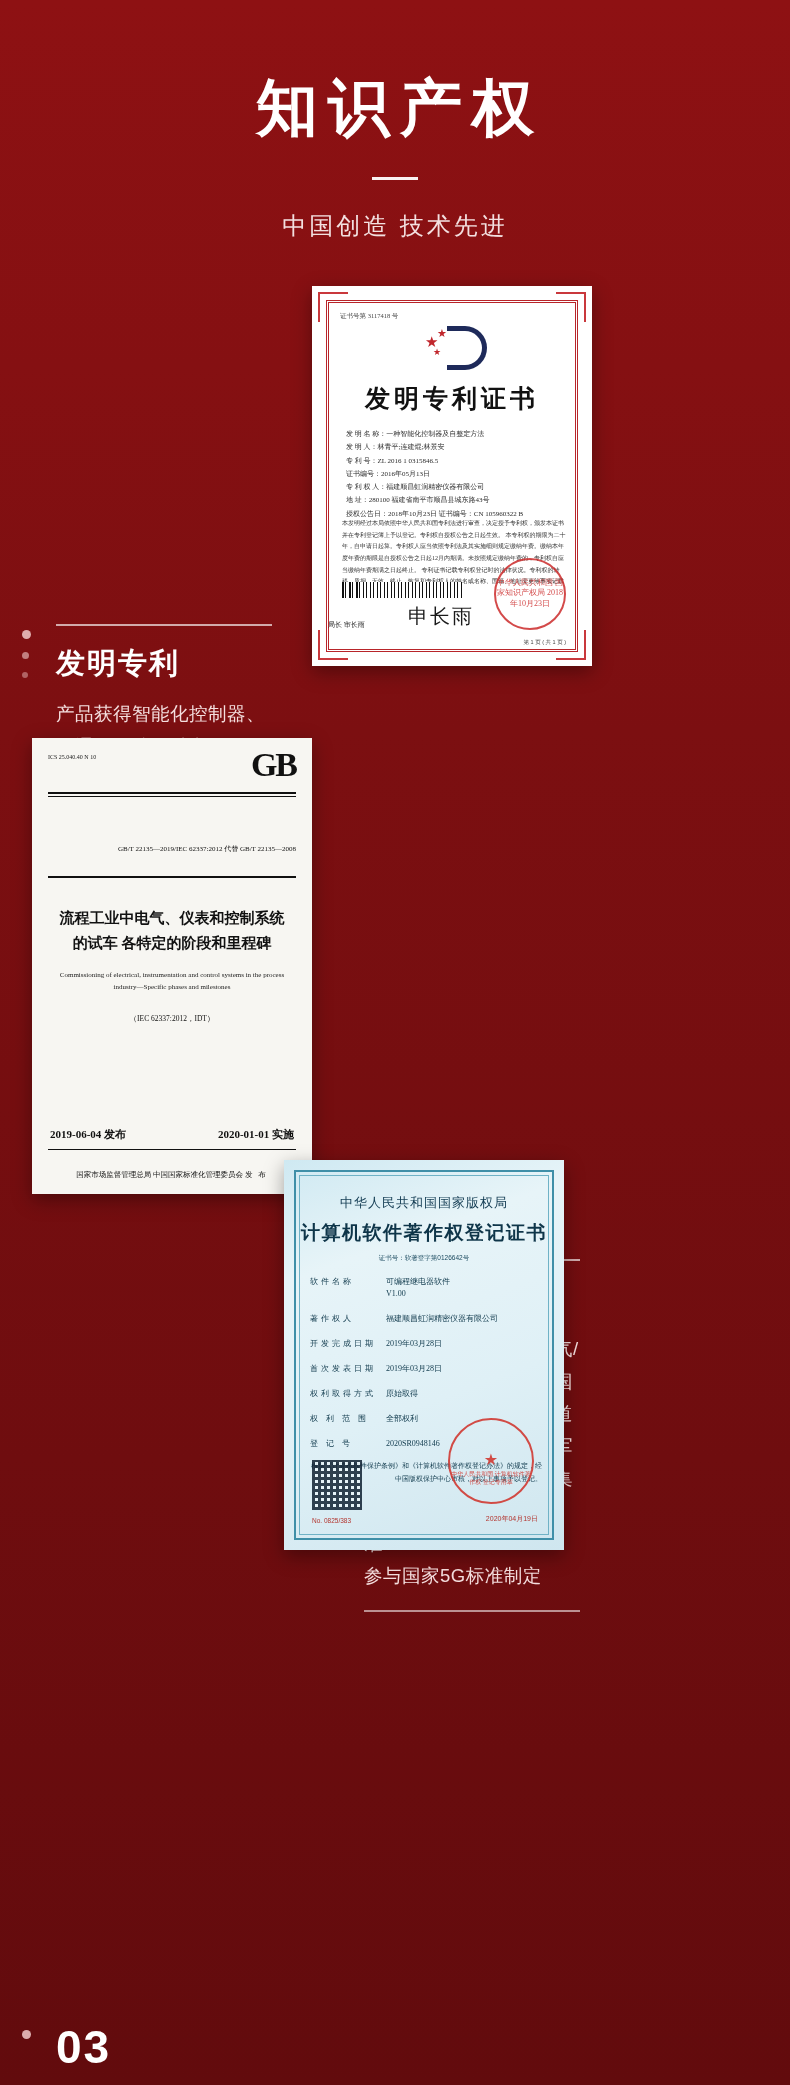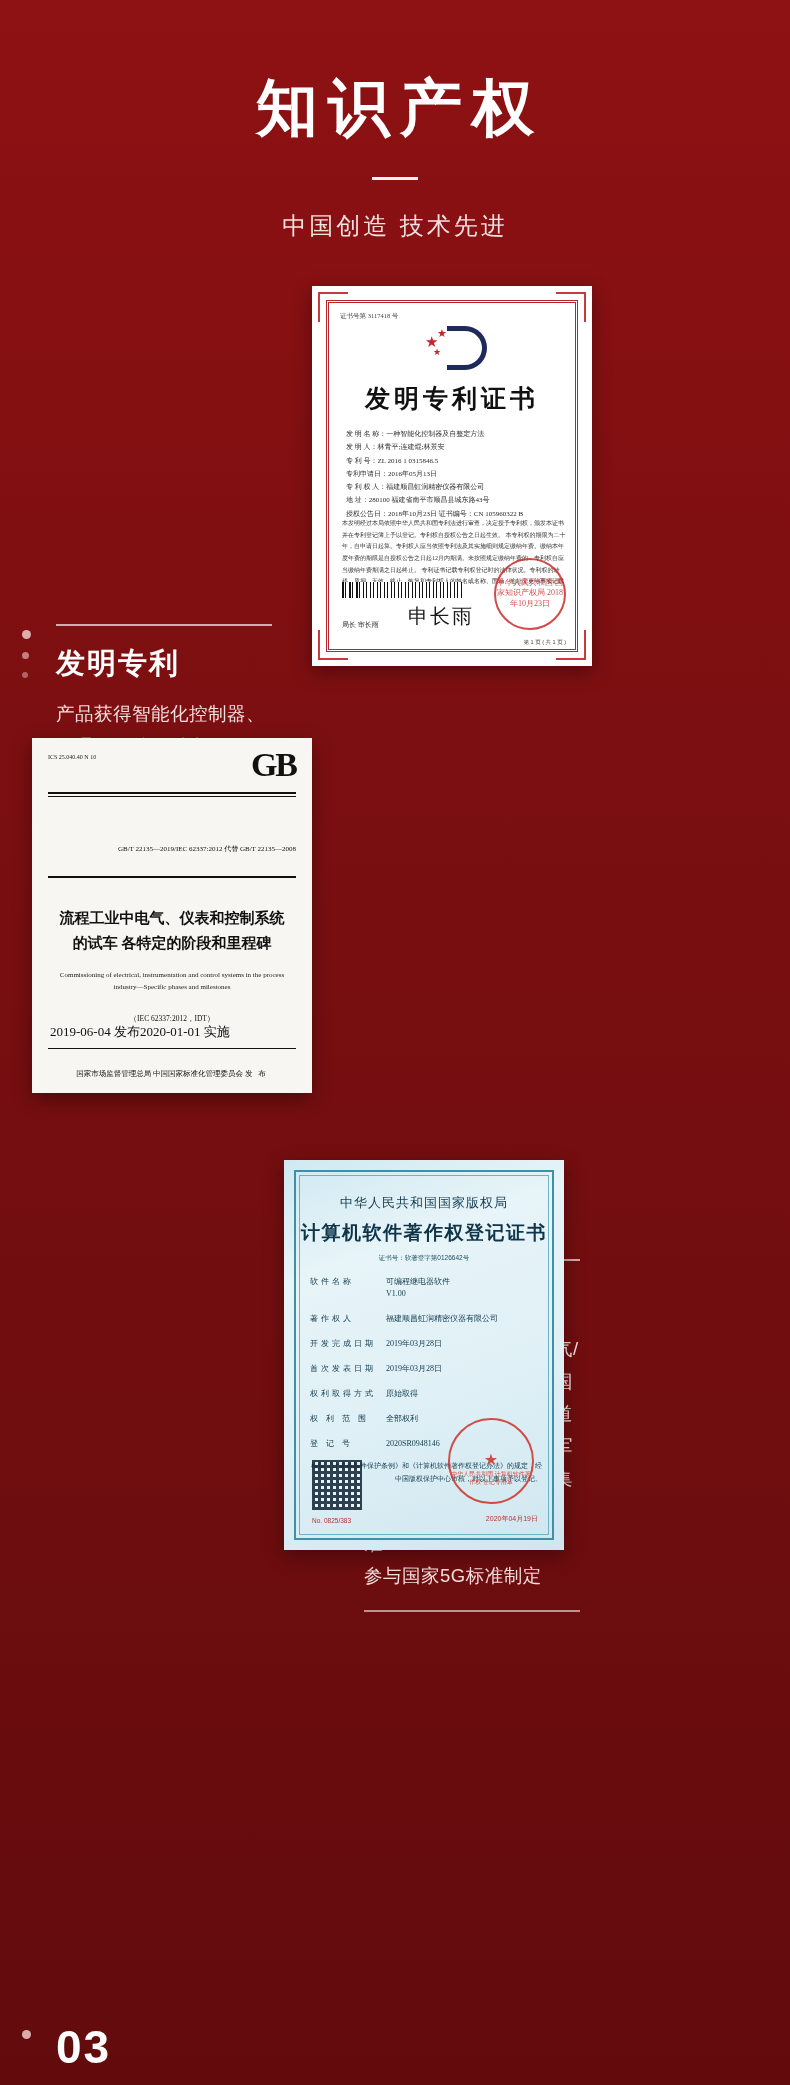--- a/index.html
+++ b/index.html
@@ -151,21 +151,21 @@
     position: absolute; top: 232px; left: 30px; right: 26px;
     font-size: 6px; color: #333; line-height: 1.95;
     font-family: "Liberation Serif", serif;
   }
   .c1-barcode {
     position: absolute; bottom: 68px; left: 30px;
     width: 120px; height: 16px;
     background: repeating-linear-gradient(90deg,#111 0 1.5px,#fff 1.5px 3px,#111 3px 4px,#fff 4px 7px);
   }
   .c1-foot {
-    position: absolute; bottom: 34px; left: 30px;
+    position: absolute; bottom: 34px; left: 16px;
     font-size: 7px; color: #222; line-height: 1.9;
     font-family: "Liberation Serif", serif;
     margin-top: 30px;
   }
   .c1-sign {
     position: absolute; bottom: 36px; left: 96px;
     font-size: 20px; color: #1a1a1a;
     font-family: "Liberation Serif", serif;
     letter-spacing: 2px;
   }
@@ -180,21 +180,21 @@
     transform: translateY(-50%);
     text-align: center; font-size: 8px; line-height: 1.3;
     font-family: "Liberation Serif", serif;
   }
   .c1-pageno {
     position: absolute; bottom: 20px; right: 26px;
     font-size: 5.5px; color: #444;
   }
 
   
-  .cert2 { width: 280px; height: 355px; background: #f7f6f2; padding-left: 32px; }
+  .cert2 { width: 280px; height: 456px; background: #f7f6f2; padding-left: 32px; }
   .c2-topleft {
     position: absolute; top: 14px; left: 16px;
     font-size: 6px; color: #222; line-height: 1.7;
     font-family: "Liberation Serif", serif;
   }
   .c2-gb {
     position: absolute; top: 8px; right: 16px;
     font-size: 34px; font-weight: bold; color: #111;
     font-family: "Liberation Serif", serif; letter-spacing: -2px;
   }
@@ -221,22 +221,22 @@
     position: absolute; top: 232px; left: 26px; right: 26px;
     text-align: center; font-family: "Liberation Serif", serif;
     font-size: 7px; color: #222; line-height: 1.7;
   }
   .c2-iec {
     position: absolute; top: 276px; left: 0; right: 0; text-align: center;
     font-size: 7.5px; color: #111; font-family: "Liberation Serif", serif;
   }
   .c2-dates {
     position: absolute; bottom: 52px; left: 18px; right: 18px;
-    display: flex; justify-content: flex-start;
-    font-size: 13px; color: #111; font-family: "Liberation Serif", serif;
+    display: flex; justify-content: space-between;
+    font-size: 11px; color: #111; font-family: "Liberation Serif", serif; font-weight: bold;
   }
   .c2-rule.r4 { bottom: 44px; height: 1.5px; }
   .c2-issuer {
     position: absolute; bottom: 12px; left: 0; right: 0; text-align: center;
     font-size: 7.5px; color: #111; line-height: 1.7;
     font-family: "Liberation Serif", serif;
   }
   .c2-issuer .pub { display: inline-block; letter-spacing: 2px; }
 
   
@@ -322,21 +322,21 @@
         <div class="d"></div>
         <div class="star">★</div>
         <div class="star star2">★</div>
         <div class="star star3">★</div>
       </div>
       <div class="c1-title">发明专利证书</div>
       <div class="c1-lines">
         <div class="c1-line">发 明 名 称：一种智能化控制器及自整定方法</div>
         <div class="c1-line">发 明 人：林青平;连建焜;林景安</div>
         <div class="c1-line">专 利 号：ZL 2016 1 0315846.5</div>
-        <div class="c1-line">专利申请日：2016年05月13日</div>
+        <div class="c1-line">证书编号：2016年05月13日</div>
         <div class="c1-line">专 利 权 人：福建顺昌虹润精密仪器有限公司</div>
         <div class="c1-line">地        址：280100 福建省南平市顺昌县城东路43号</div>
         <div class="c1-line">授权公告日：2018年10月23日    证书编号：CN 105960322 B</div>
       </div>
       <div class="c1-para">本发明经过本局依照中华人民共和国专利法进行审查，决定授予专利权，颁发本证书并在专利登记簿上予以登记。专利权自授权公告之日起生效。
 本专利权的期限为二十年，自申请日起算。专利权人应当依照专利法及其实施细则规定缴纳年费。缴纳本年度年费的期限是自授权公告之日起12月内期满。未按照规定缴纳年费的，专利权自应当缴纳年费期满之日起终止。
 专利证书记载专利权登记时的法律状况。专利权的转移、质押、无效、终止、恢复和专利权人的姓名或名称、国籍、地址变更等事项记载在专利登记簿上。</div>
       <div class="c1-barcode"></div>
       <div class="c1-foot">局长
 审长雨</div>

